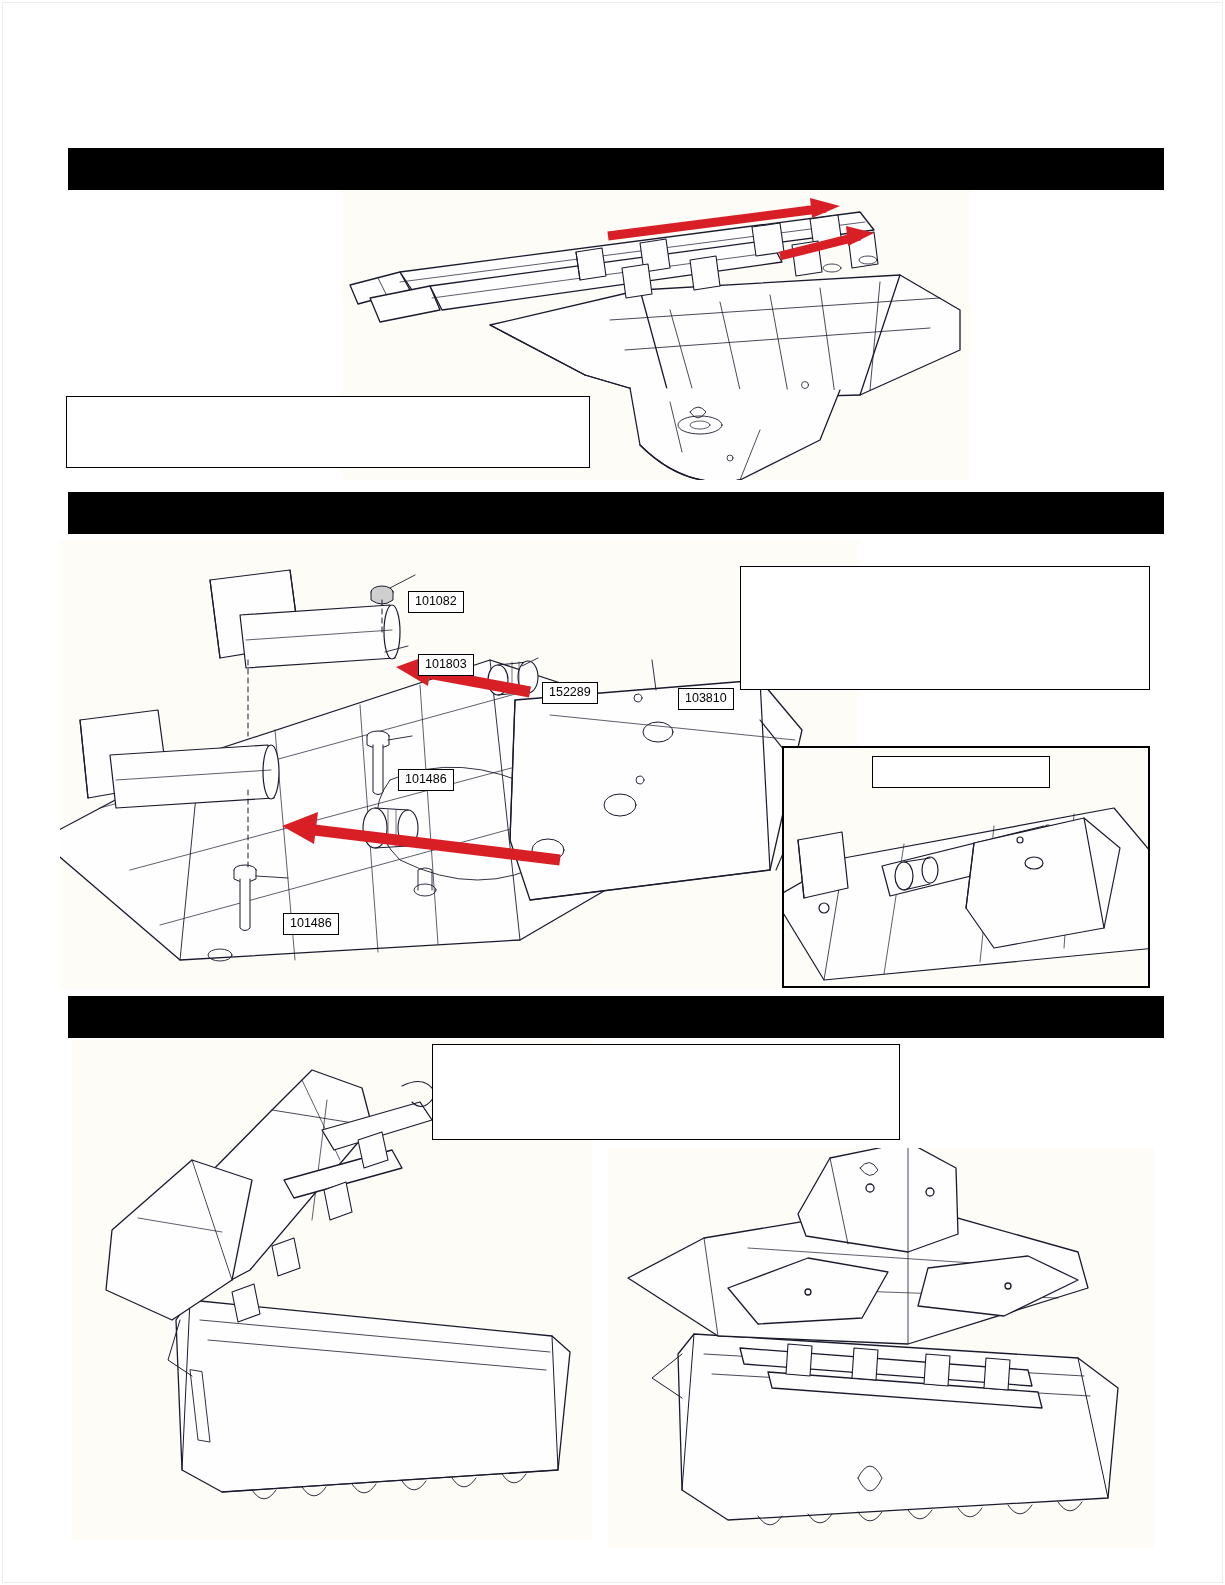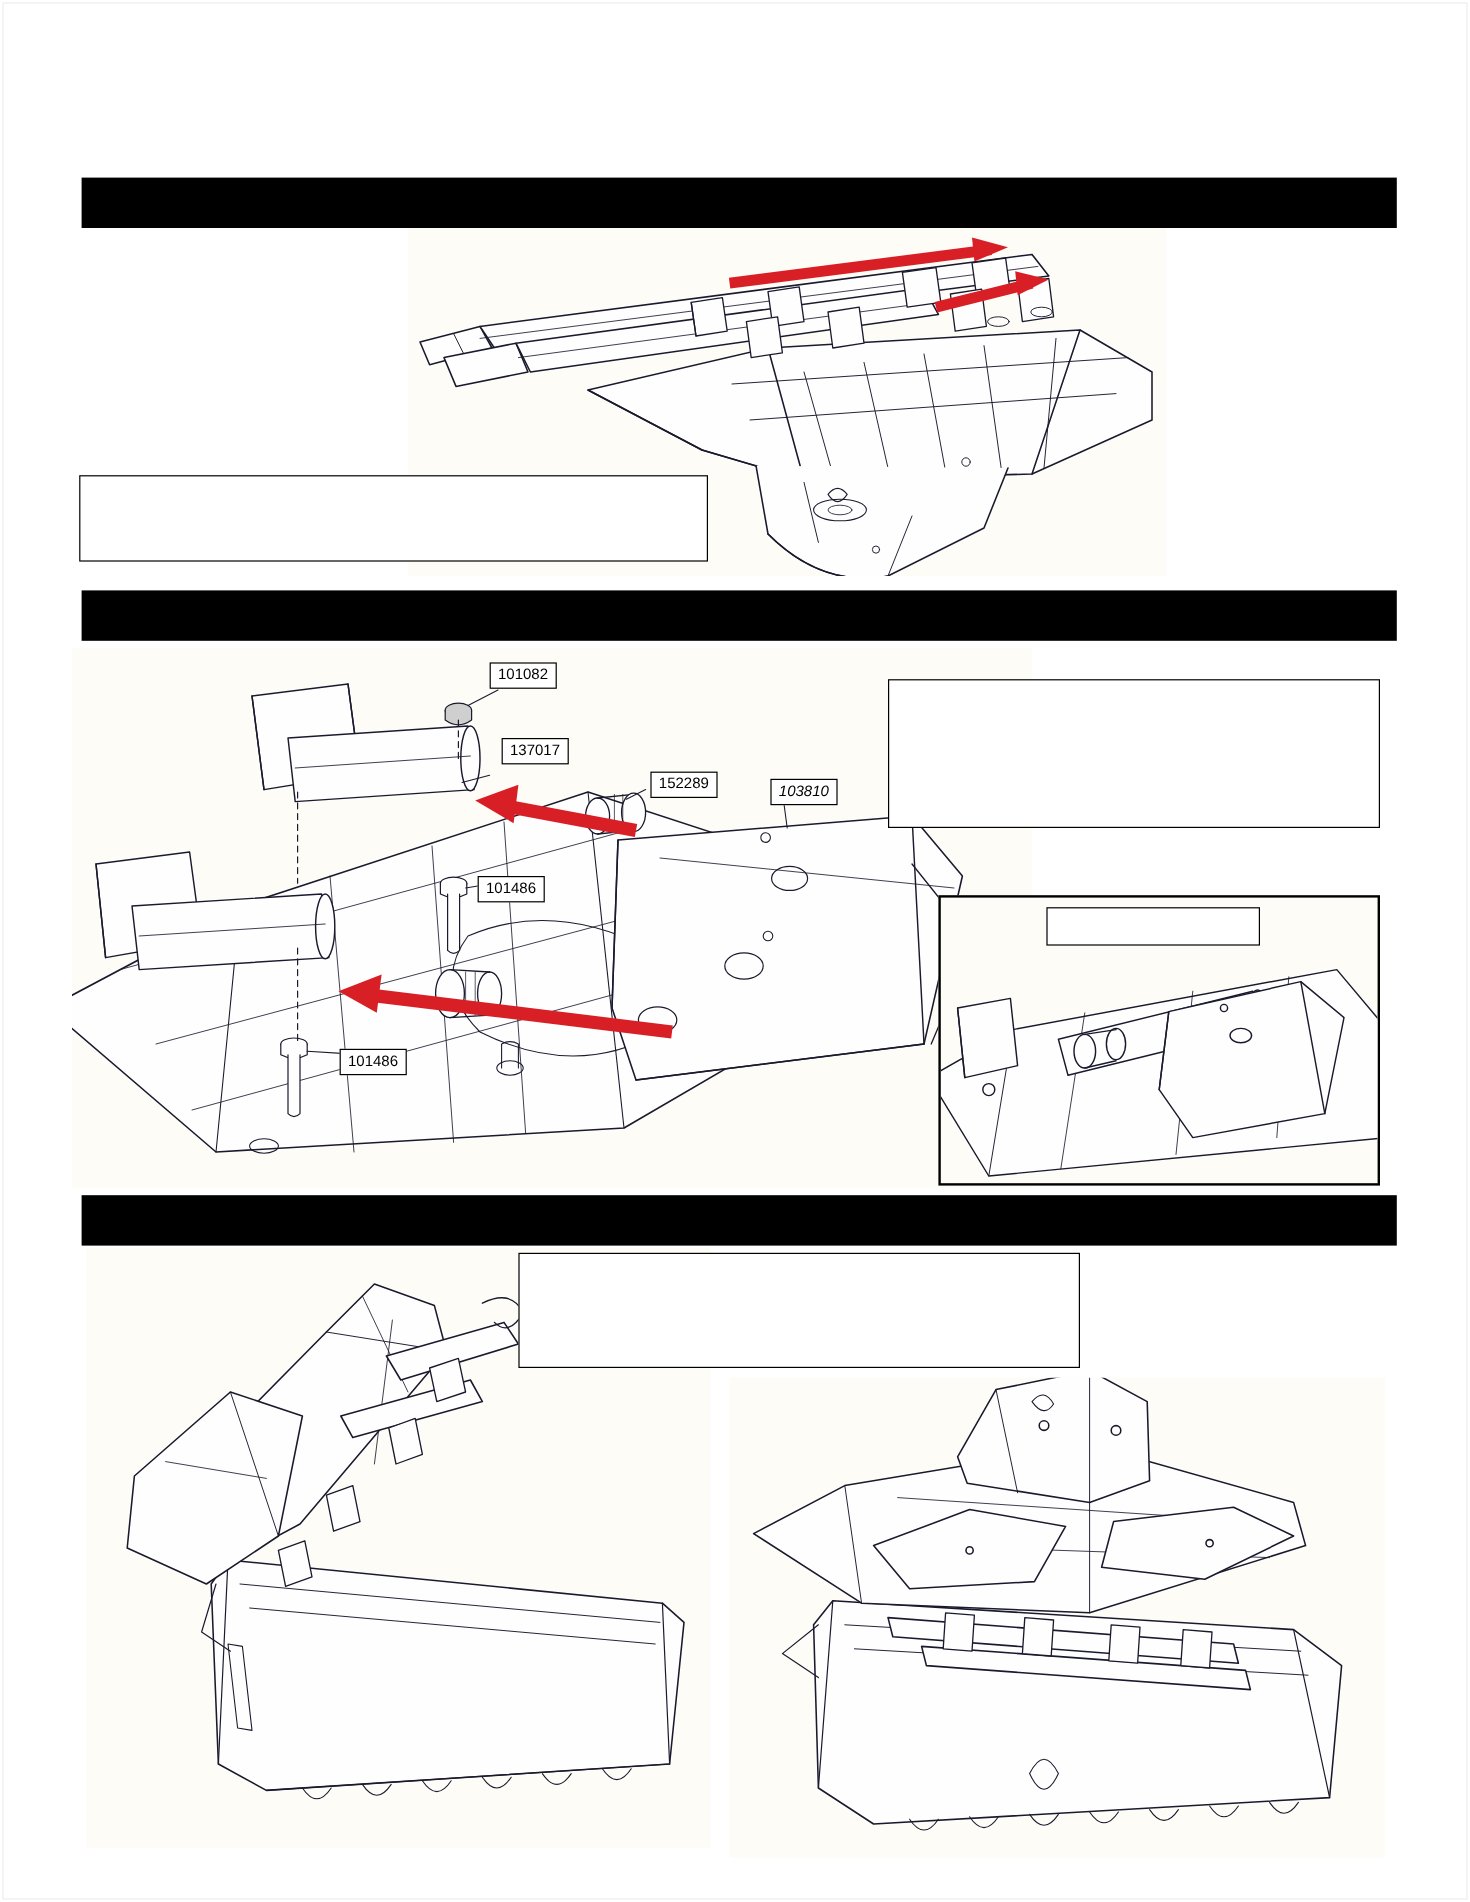--- a/index.html
+++ b/index.html
@@ -53,20 +53,21 @@
   .tag {
     position: absolute;
     border: 1.2px solid #000;
     background: #fff;
     font-size: 12.5px;
     line-height: 1;
     padding: 3px 6px 4px 6px;
     color: #000;
     white-space: nowrap;
     box-sizing: border-box;
+    margin-top: 39px;
   }
 
   .inset {
     position: absolute;
     border: 2px solid #000;
     background: #fdfcf7;
     box-sizing: border-box;
     overflow: hidden;
   }
 
@@ -259,26 +260,26 @@
         <path d="M238 288 L500 320" stroke="#d91f26" stroke-width="11"></path>
         <path d="M222 286 L258 272 L254 304 Z" fill="#d91f26"></path>
       </g>
     </svg>
   </div>
 
   <div class="tag" style="left:408px; top:552px;">
     <span>101082</span>
   </div>
   <div class="tag" style="left:418px; top:615px;">
-    <span>137017</span>
+    <span>101803</span>
   </div>
   <div class="tag" style="left:542px; top:643px;">
     <span>152289</span>
   </div>
-  <div class="tag" style="left:642px; top:649px;font-style:italic;">
+  <div class="tag" style="left:678px; top:649px;">
     <span>103810</span>
   </div>
   <div class="tag" style="left:398px; top:730px;">
     <span>101486</span>
   </div>
   <div class="tag" style="left:283px; top:874px;">
     <span>101486</span>
   </div>
 
   <div class="callout-box" style="left:740px; top:566px; width:410px; height:124px;">

